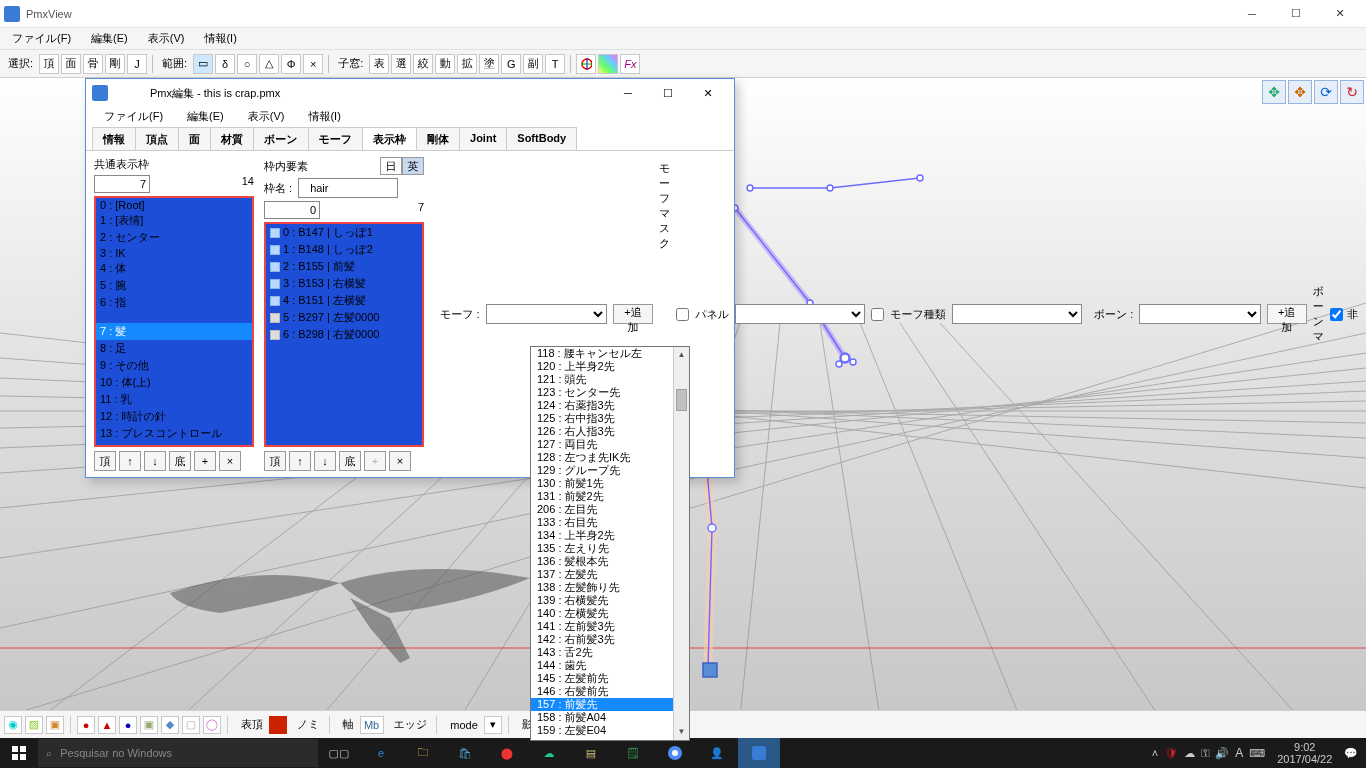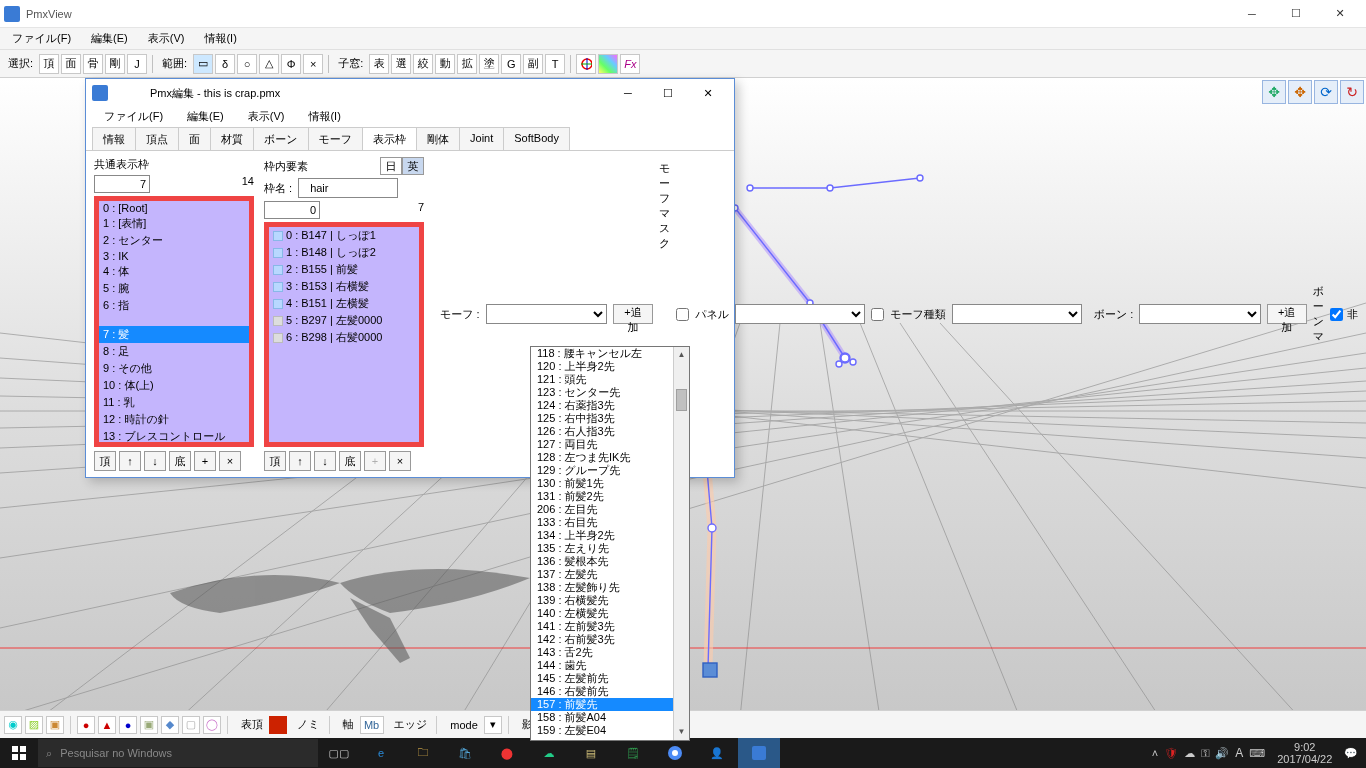--- a/index.html
+++ b/index.html
@@ -30,31 +30,31 @@
 .taskbar .clock { text-align: center; line-height: 1.1; padding: 0 6px; font-size: 10px; }
 
 
 .childwin { position: absolute; top: 78px; left: 85px; width: 650px; height: 400px; background: #fff; border: 1px solid #5b8dd6; box-shadow: 4px 4px 10px rgba(0,0,0,.2); }
 .childwin .ctitle { height: 28px; background: #fff; display: flex; align-items: center; padding: 0 6px; }
 .childwin .ctitle .icon { width: 16px; height: 16px; background: #3a7bd5; margin-right: 6px; border-radius: 2px; }
 .childwin .ctitle .t { flex: 1; padding-left: 36px; }
 .childwin .ctitle .winbtn { width: 40px; height: 24px; display: flex; align-items: center; justify-content: center; }
 .childwin .cmenubar { height: 20px; display: flex; padding: 0 6px; }
 .childwin .cmenubar .mitem { padding: 2px 12px; }
-.childwin .tabs { height: 24px; display: flex; padding: 0 6px; border-bottom: 1px solid #ccc; }
+.childwin .tabs { height: 24px; display: flex; padding: 0 6px; border-bottom: 1px solid #ccc; font-weight: bold; }
 .childwin .tabs .tab { padding: 4px 10px; border: 1px solid #ccc; border-bottom: none; background: #f5f5f5; margin-right: -1px; }
 .childwin .tabs .tab.active { background: #fff; }
 .childwin .body { display: flex; padding: 6px 8px; gap: 10px; height: calc(100% - 72px); }
 .col1, .col2 { flex: 0 0 160px; display: flex; flex-direction: column; }
 .col3 { flex: 1; display: flex; flex-direction: row; gap: 6px; padding: 4px 6px; }
 .colhdr { margin-bottom: 3px; }
 .numrow { display: flex; gap: 6px; margin-bottom: 3px; }
 .numrow input { width: 56px; height: 18px; text-align: right; padding-right: 3px; border: 1px solid #888; }
 .numrow .cnt { }
-.listbox { flex: 1; border: 5px solid #ef4444; background: #c4b5fd; overflow-y: auto; }
+.listbox { flex: 1; border: 2px solid #ef4444; background: #1d4ed8; overflow-y: auto; }
 .listbox .li { padding: 1px 4px; white-space: nowrap; }
 .listbox .li.sel { background: #158aff; color: #fff; margin-top: 12px; }
 .btnrow { display: flex; gap: 3px; margin-top: 4px; }
 .btnrow button { width: 22px; height: 20px; border: 1px solid #999; background: #f5f5f5; }
 .row { display: flex; align-items: center; gap: 6px; }
 .row label { white-space: nowrap; }
 .row select, .row input[type=text] { height: 20px; border: 1px solid #888; padding: 0 11px; }
 .row select { background: #fff; }
 .row .sel130 { width: 130px; }
 .row .inpfull { width: 100px; }

